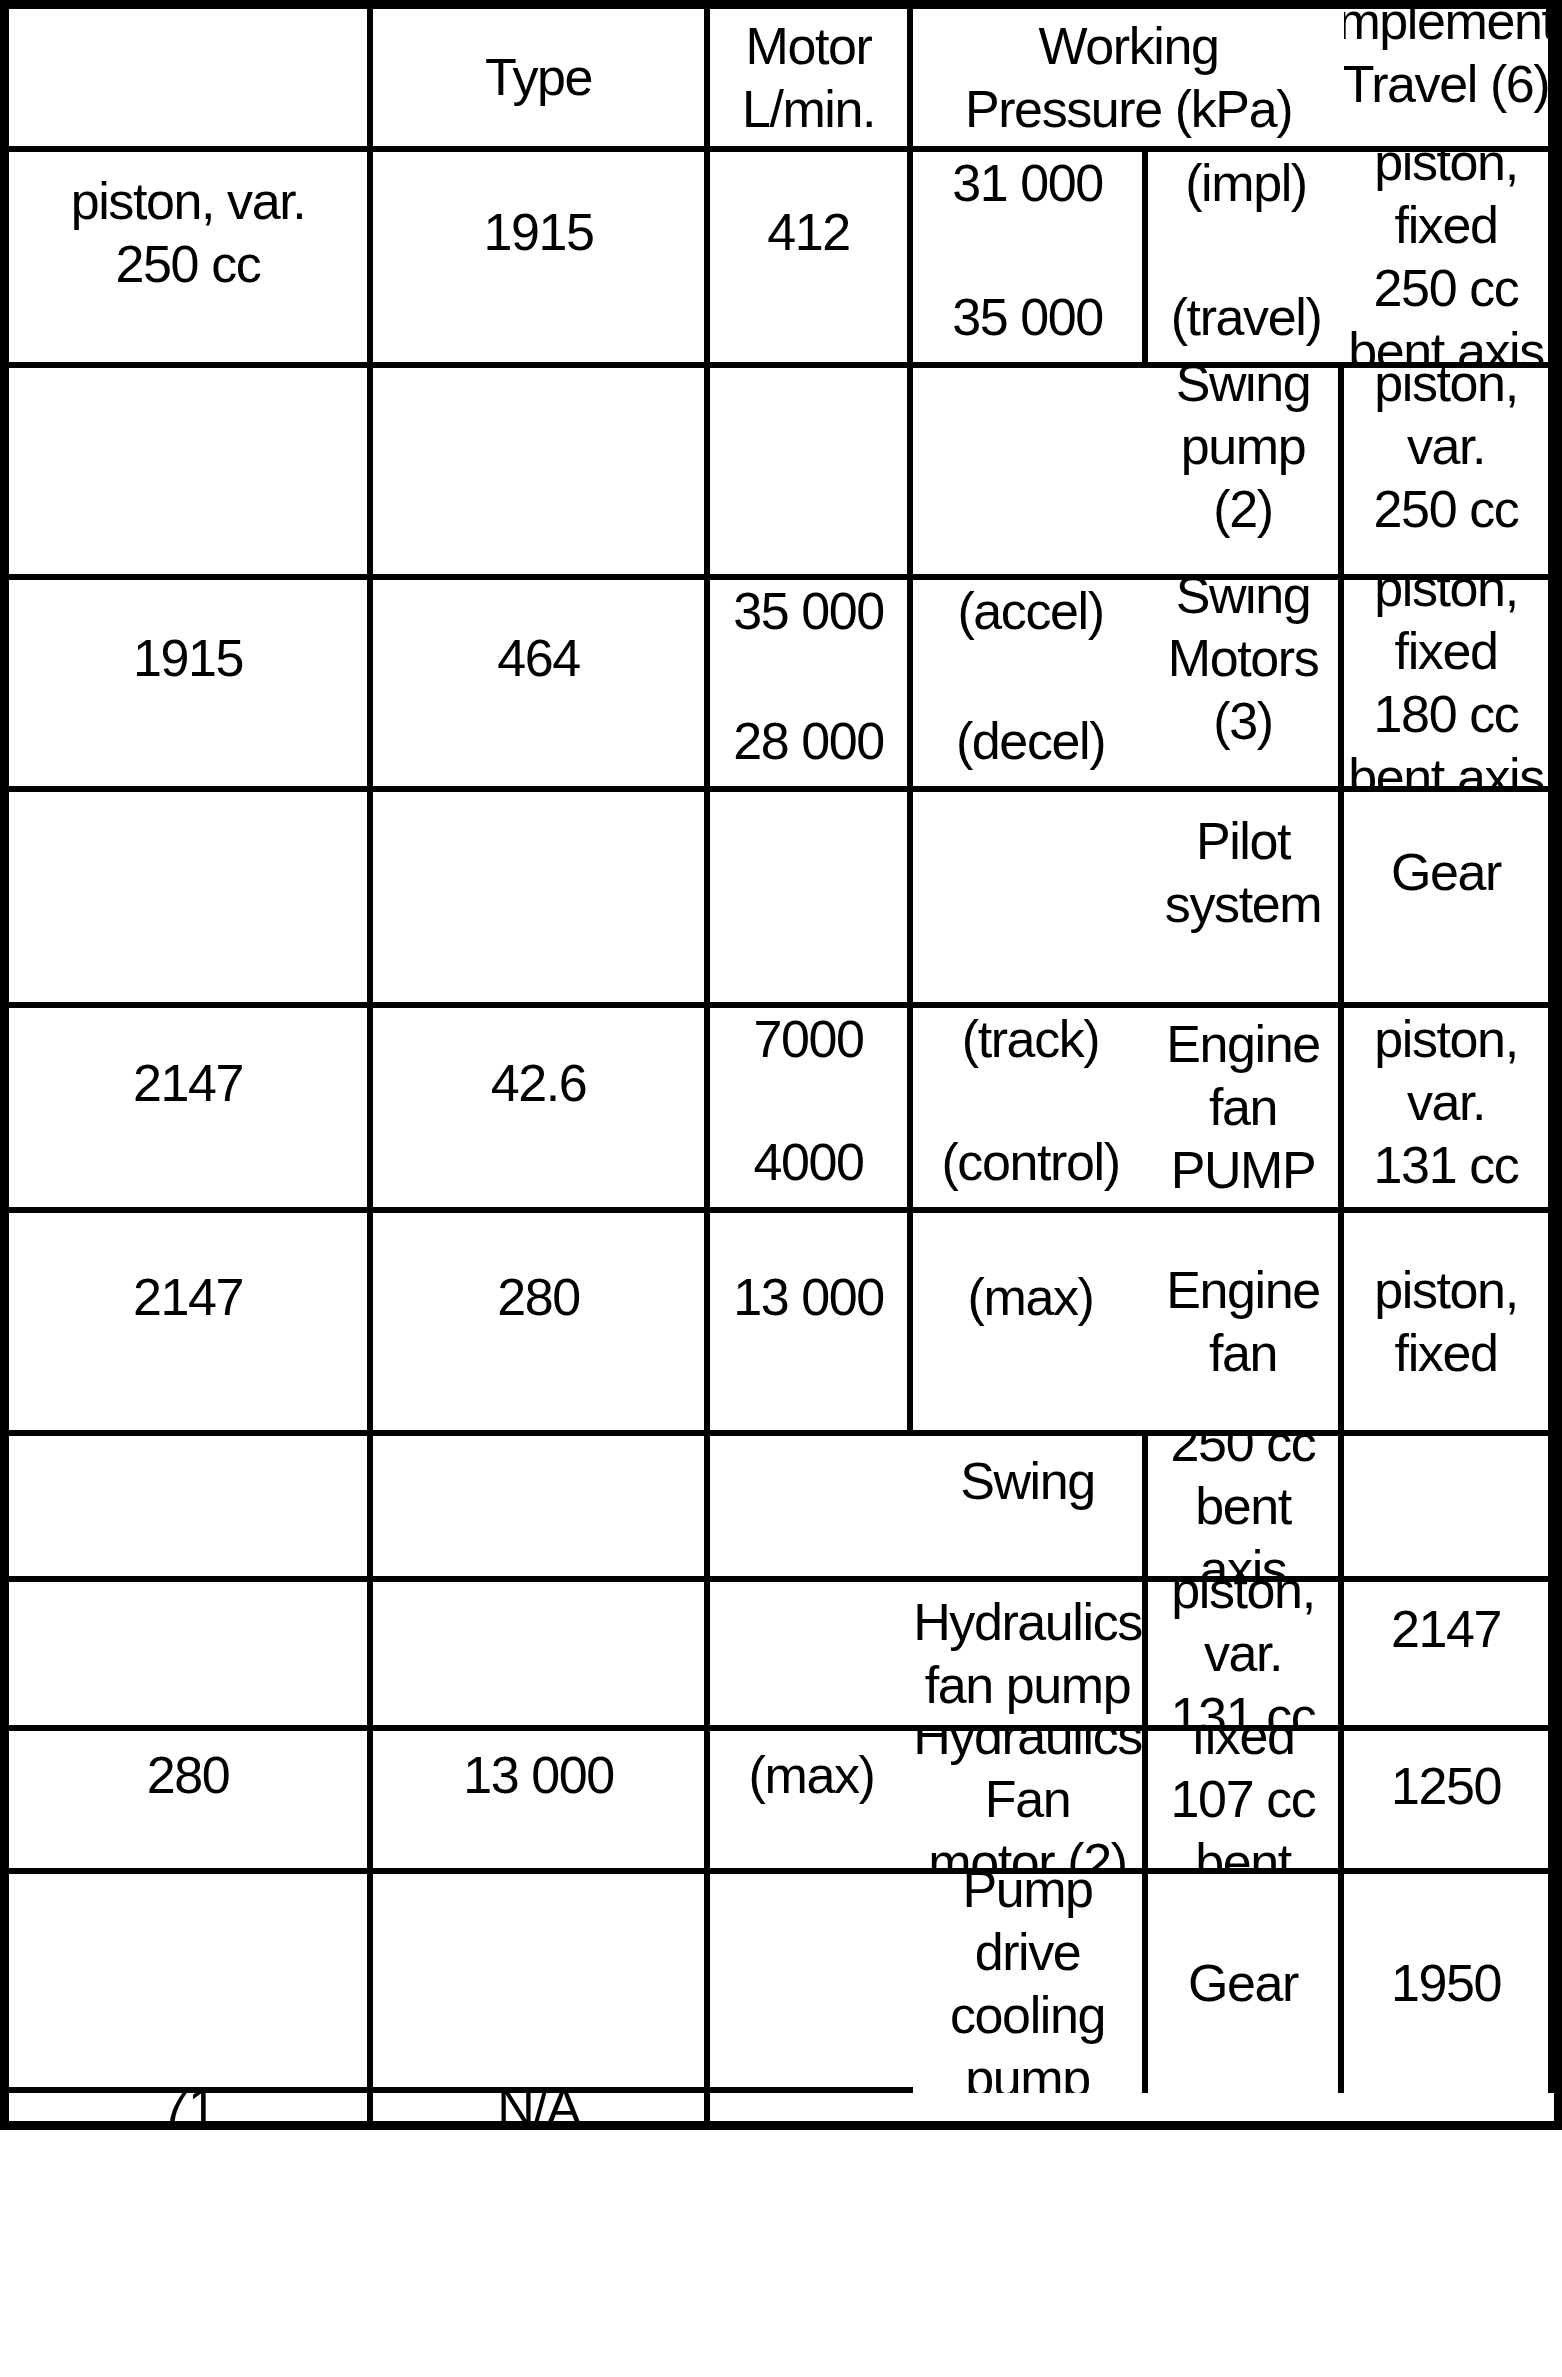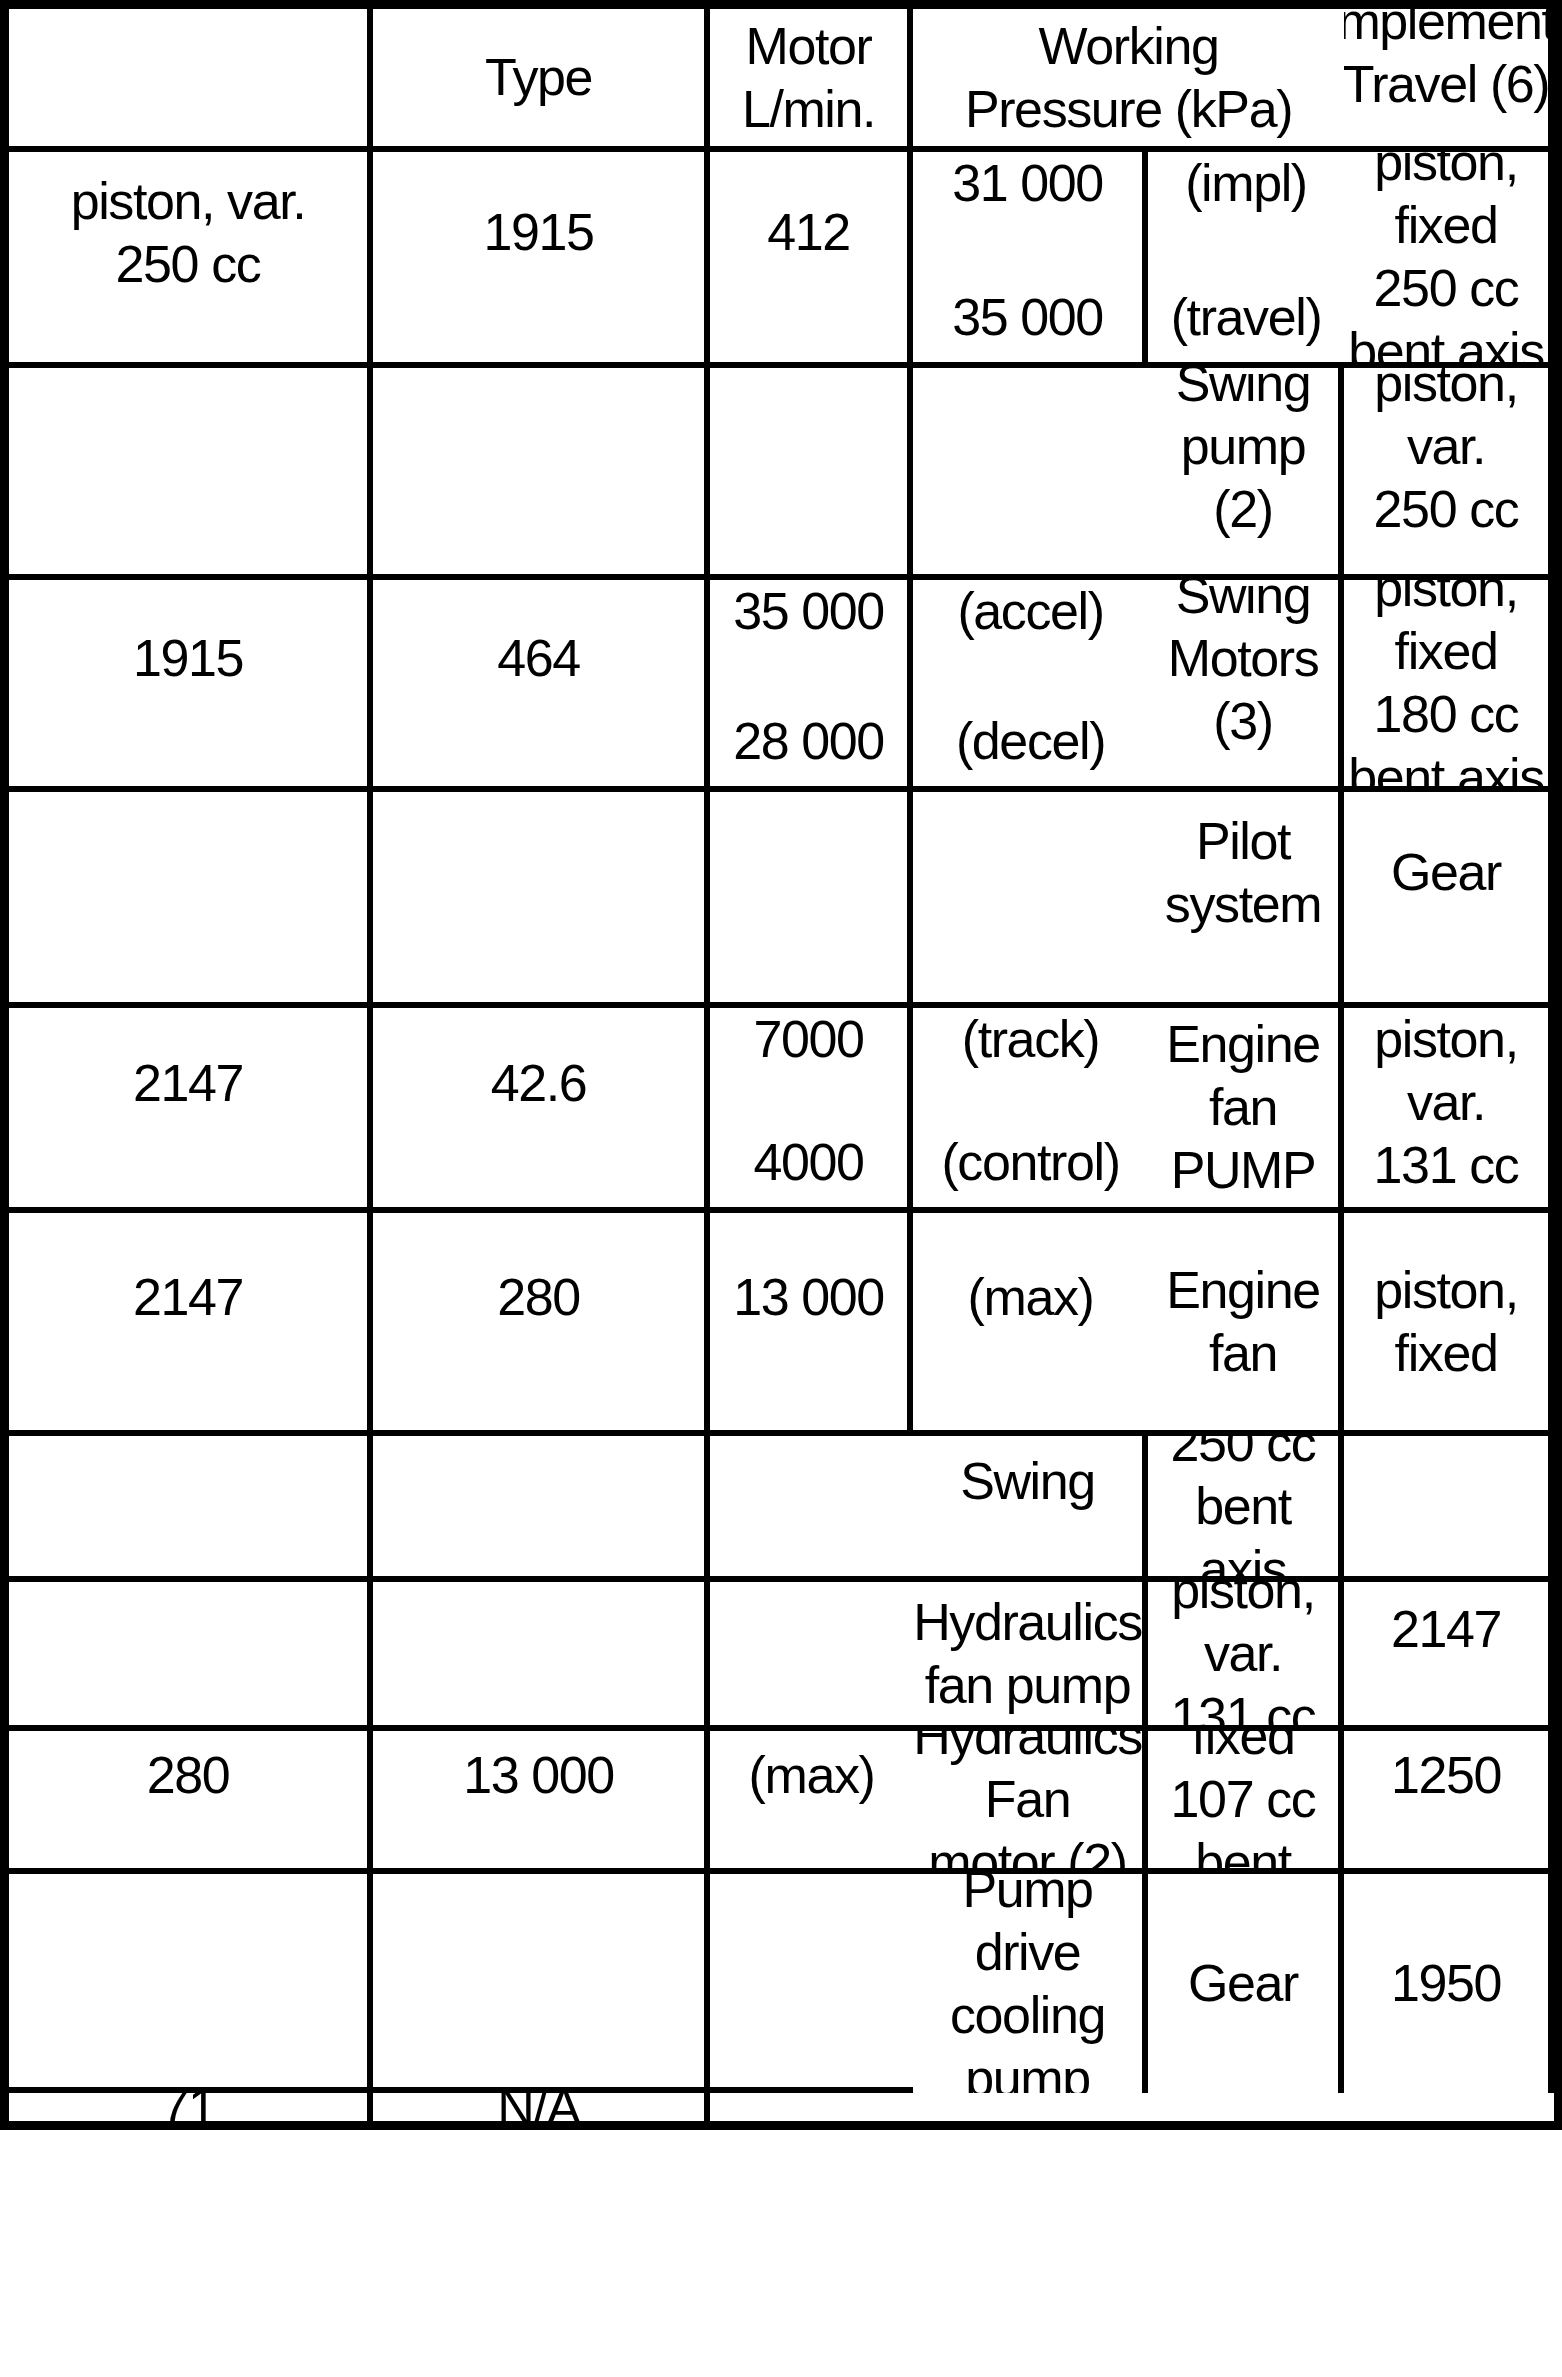--- a/index.html
+++ b/index.html
@@ -39,21 +39,21 @@
     line-height: 63px;
     white-space: pre-line;
     overflow: hidden;
   }
   .cell.last-col { border-right: none; }
   .cell.last-row { border-bottom: none; }
   .cell.span2 { grid-column: span 2; }
   
   .cell.up { padding-bottom: 49px; }
   
-  .cell.top { justify-content: flex-start; padding-top: 13px; }
+  .cell.top { justify-content: flex-start; padding-top: 24px; }
   
   .cell.split {
     justify-content: space-between;
     padding-bottom: 13.3px;
   }
 </style>
 </head>
 <body>
 
 <div class="page">

